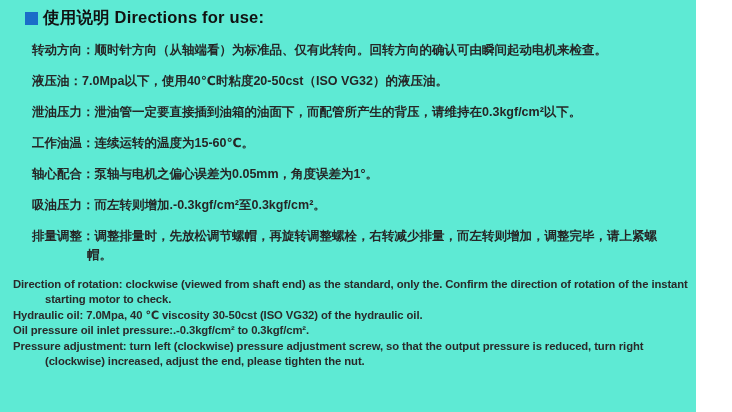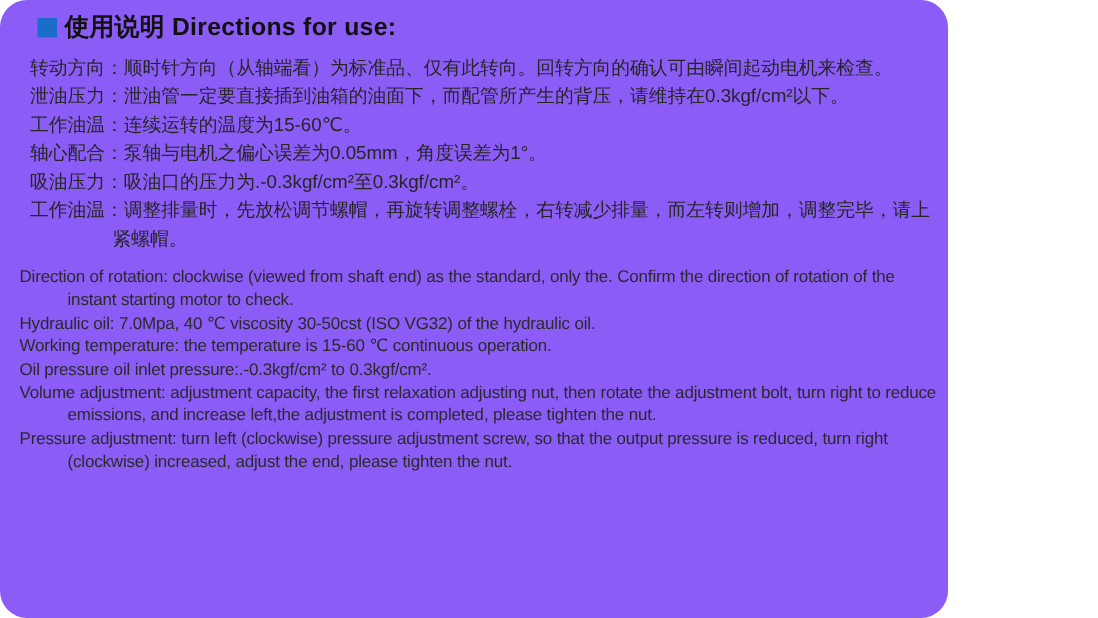--- a/index.html
+++ b/index.html
@@ -10,24 +10,23 @@
   body {
     width: 732px;
     height: 412px;
     overflow: hidden;
     font-family: "Liberation Sans", "DejaVu Sans", sans-serif;
     color: #1f1f1f;
     -webkit-font-smoothing: antialiased;
   }
   .page {
     position: relative;
-    width: 632px;
+    width: 696px;
     height: 412px;
-    background: #8b5cf6;
-    border-radius: 18px;
+    background: #5eead4;
   }
   
   .header {
     display: flex;
     align-items: center;
     padding: 7px 0 0 25px;
     height: 22px;
   }
   .bullet {
     width: 13px;
@@ -40,37 +39,37 @@
     font-weight: 700;
     color: #111111;
     letter-spacing: 0.2px;
     white-space: nowrap;
   }
   
   .cn-list {
     margin: 7px 8px 0 20px;
   }
   .cn-list p {
-    margin: 0;
+    margin: 12px;
     font-size: 12.5px;
-    font-weight: 400;
+    font-weight: 700;
     line-height: 19px;
     color: #262626;
     padding-left: 55px;
     text-indent: -55px;
     letter-spacing: 0;
   }
   
   .en-list {
     margin: 9px 5px 0 13px;
   }
   .en-list p {
     margin: 0;
     font-size: 11.3px;
-    font-weight: 400;
+    font-weight: 700;
     line-height: 15.4px;
     color: #2a2a2a;
     letter-spacing: -0.1px;
     padding-left: 32px;
     text-indent: -32px;
   }
 </style>
 </head>
 <body>
 
@@ -78,45 +77,44 @@
 
   <div class="header">
     <span class="bullet" style="background-color: rgb(26, 109, 200);"></span>
     <span class="title">使用说明 Directions for use:</span>
   </div>
 
   <div class="cn-list">
 
       <p>转动方向：顺时针方向（从轴端看）为标准品、仅有此转向。回转方向的确认可由瞬间起动电机来检查。</p>
 
+      <p>液压油：7.0Mpa以下，使用40℃时粘度20-50cst（ISO VG32）的液压油。</p>
 
       <p>泄油压力：泄油管一定要直接插到油箱的油面下，而配管所产生的背压，请维持在0.3kgf/cm²以下。</p>
 
       <p>工作油温：连续运转的温度为15-60℃。</p>
 
       <p>轴心配合：泵轴与电机之偏心误差为0.05mm，角度误差为1°。</p>
 
-      <p>吸油压力：吸油口的压力为.-0.3kgf/cm²至0.3kgf/cm²。</p>
+      <p>吸油压力：而左转则增加.-0.3kgf/cm²至0.3kgf/cm²。</p>
 
-      <p>工作油温：调整排量时，先放松调节螺帽，再旋转调整螺栓，右转减少排量，而左转则增加，调整完毕，请上紧螺帽。</p>
+      <p>排量调整：调整排量时，先放松调节螺帽，再旋转调整螺栓，右转减少排量，而左转则增加，调整完毕，请上紧螺帽。</p>
 
 
     </div>
 
   <div class="en-list">
 
       <p>Direction of rotation: clockwise (viewed from shaft end) as the standard, only the. Confirm the direction of rotation of  the instant starting motor to check.</p>
 
       <p>Hydraulic oil: 7.0Mpa, 40 ℃ viscosity 30-50cst (ISO VG32) of the hydraulic oil.</p>
 
 
-      <p>Working temperature: the temperature is 15-60 ℃ continuous operation.</p>
 
 
       <p>Oil pressure oil inlet pressure:.-0.3kgf/cm² to 0.3kgf/cm².</p>
 
-      <p>Volume adjustment: adjustment capacity, the first relaxation adjusting nut, then rotate the adjustment bolt, turn right to reduce emissions, and increase left,the adjustment is completed, please tighten the nut.</p>
 
       <p>Pressure adjustment: turn left (clockwise) pressure adjustment screw, so that the output pressure is reduced, turn right (clockwise) increased, adjust the end, please tighten the nut.</p>
 
     </div>
 
 </div>
 
 </body></html>

